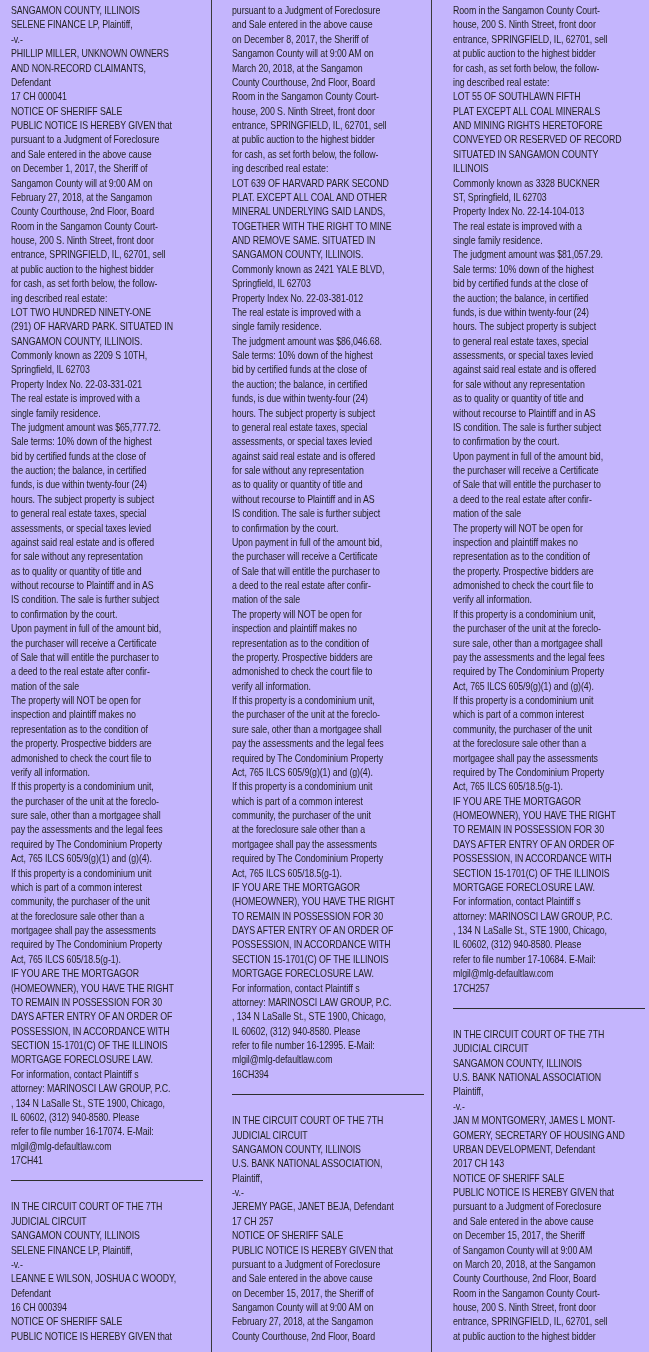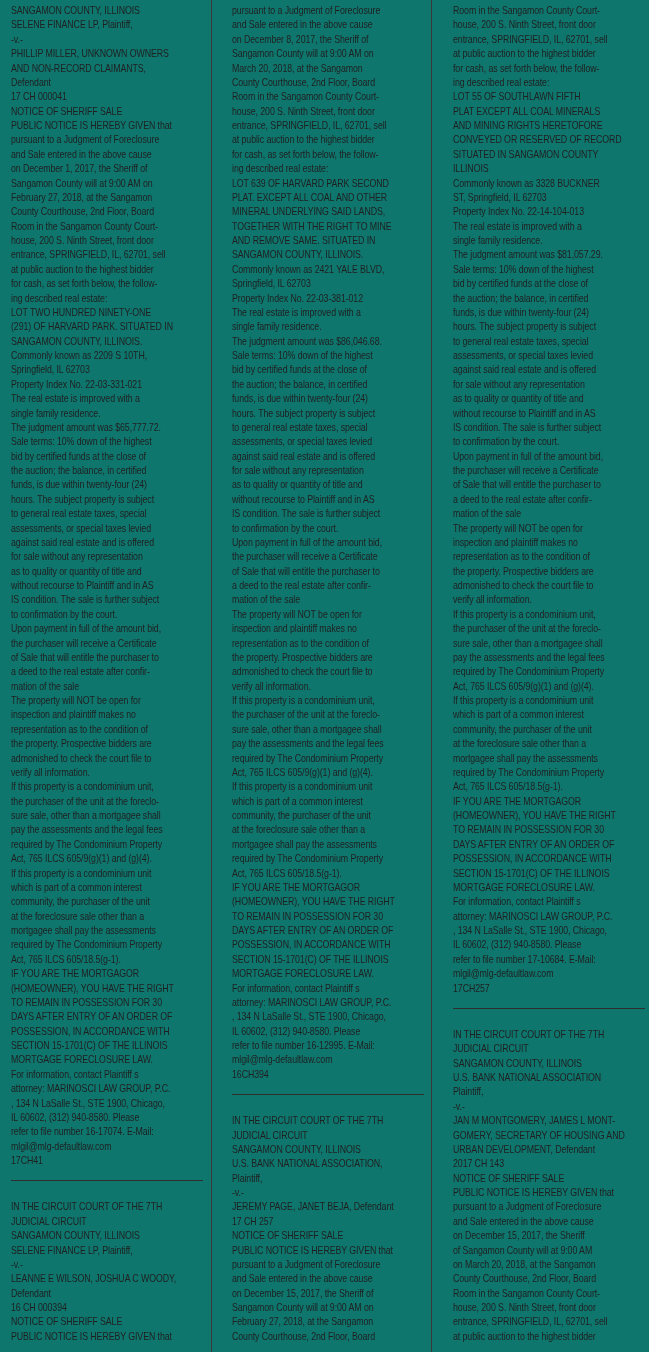--- a/index.html
+++ b/index.html
@@ -2,21 +2,21 @@
 <html><head>
 <meta charset="utf-8">
 <style>
   html, body { margin: 0; padding: 0; }
   body {
     width: 649px; height: 1352px;
     background: #ffffff;
     overflow: hidden;
     font-family: "Liberation Sans", sans-serif;
   }
-  .page { position: relative; width: 649px; height: 1352px; background: #0f766e; }
+  .page { position: relative; width: 649px; height: 1352px; background: #c4b5fd; }
   .col {
     position: absolute; top: 0; height: 1352px; width: 240px;
     transform: scaleX(0.8); transform-origin: top left;
     padding-top: 3px; box-sizing: border-box;
   }
   .col-1 { left: 11px; }
   .col-2 { left: 232px; }
   .col-3 { left: 453px; }
   .notice-text {
     white-space: pre-line;

